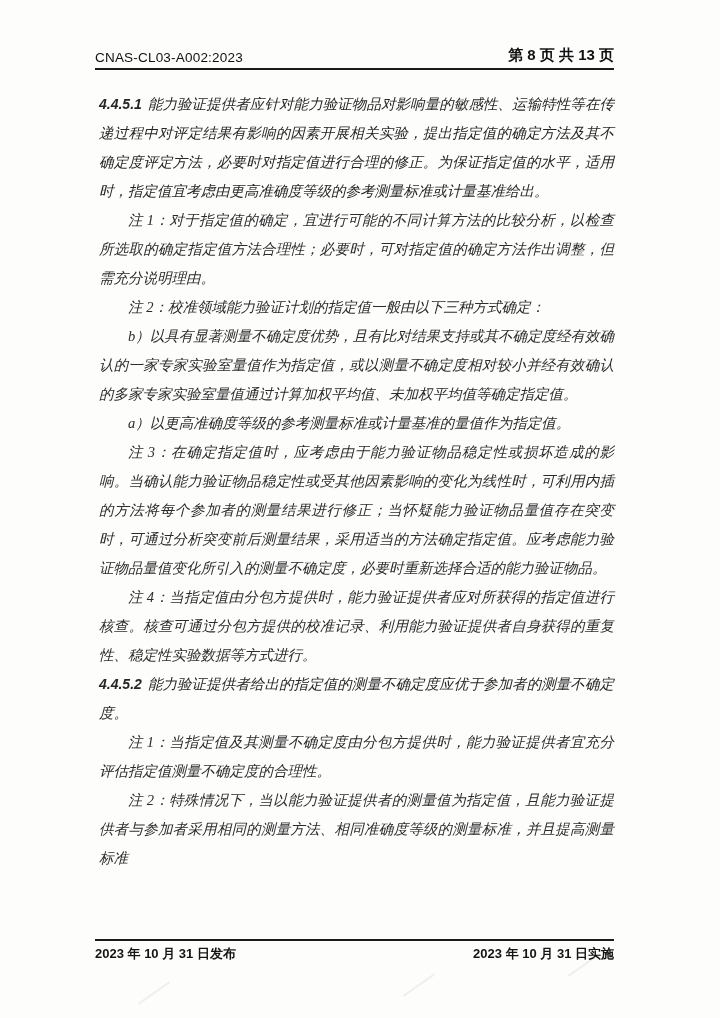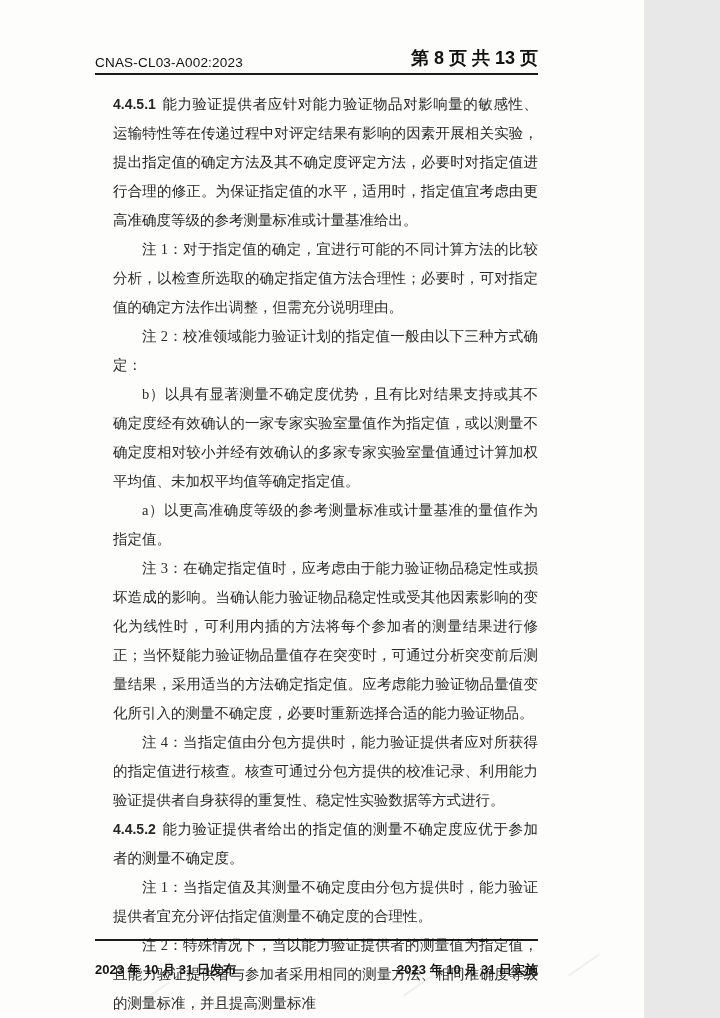--- a/index.html
+++ b/index.html
@@ -1,18 +1,18 @@
 <!DOCTYPE html>
 <html><head>
 <meta charset="utf-8">
 <style>
   html, body { margin: 0; padding: 0; background: #e8e8e8; }
   .page {
     position: relative;
-    width: 644px;
+    width: 720px;
     height: 1018px;
     background: #fdfdfc;
     font-family: "Liberation Serif", "DejaVu Serif", serif;
     color: #262626;
     overflow: hidden;
   }
   
   .header {
     position: absolute;
     top: 46px;
@@ -24,30 +24,31 @@
     border-bottom: 2px solid #1b1b1b;
     padding-bottom: 3px;
     font-family: "Liberation Sans", "DejaVu Sans", sans-serif;
   }
   .doc-code {
     font-size: 13.5px;
     letter-spacing: 0.2px;
     color: #111;
   }
   .page-info {
-    font-size: 18px;
+    font-size: 15px;
     font-weight: 600;
     color: #111;
   }
   
   .body {
     position: absolute;
     top: 90px;
-    left: 113px;
+    left: 99px;
     right: 106px;
+    font-style: italic;
   }
   .para {
     font-size: 14.5px;
     line-height: 29px;
     text-align: justify;
     margin: 0;
   }
   .para.sec { text-indent: 0; }
   .sec-num {
     font-family: "Liberation Sans", "DejaVu Sans", sans-serif;
@@ -59,21 +60,21 @@
     text-indent: 2em;
     color: #2b2b2b;
   }
   
   .footer {
     position: absolute;
     top: 939px;
     left: 95px;
     right: 106px;
     border-top: 2px solid #1b1b1b;
-    padding-top: 20px;
+    padding-top: 4px;
     display: flex;
     justify-content: space-between;
     font-family: "Liberation Sans", "DejaVu Sans", sans-serif;
     font-size: 13px;
     font-weight: 600;
     color: #141414;
   }
   
   .wm {
     position: absolute;

